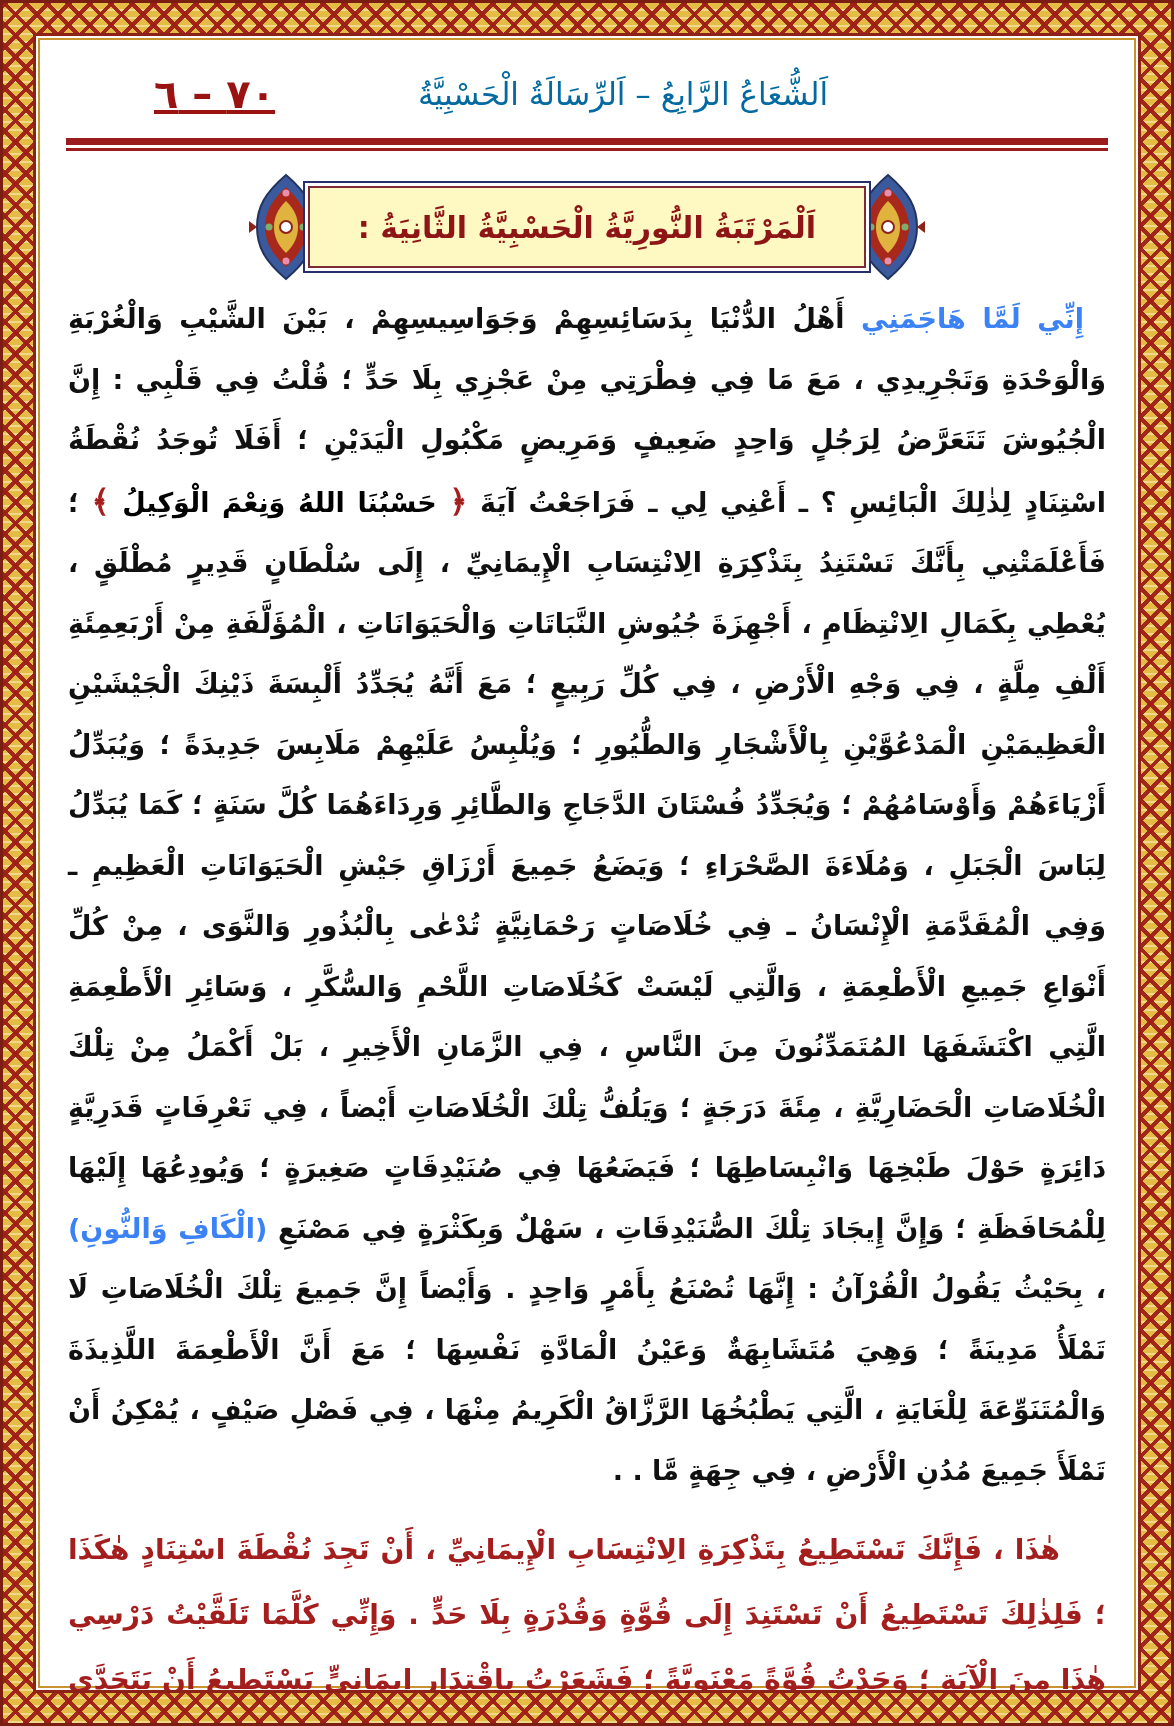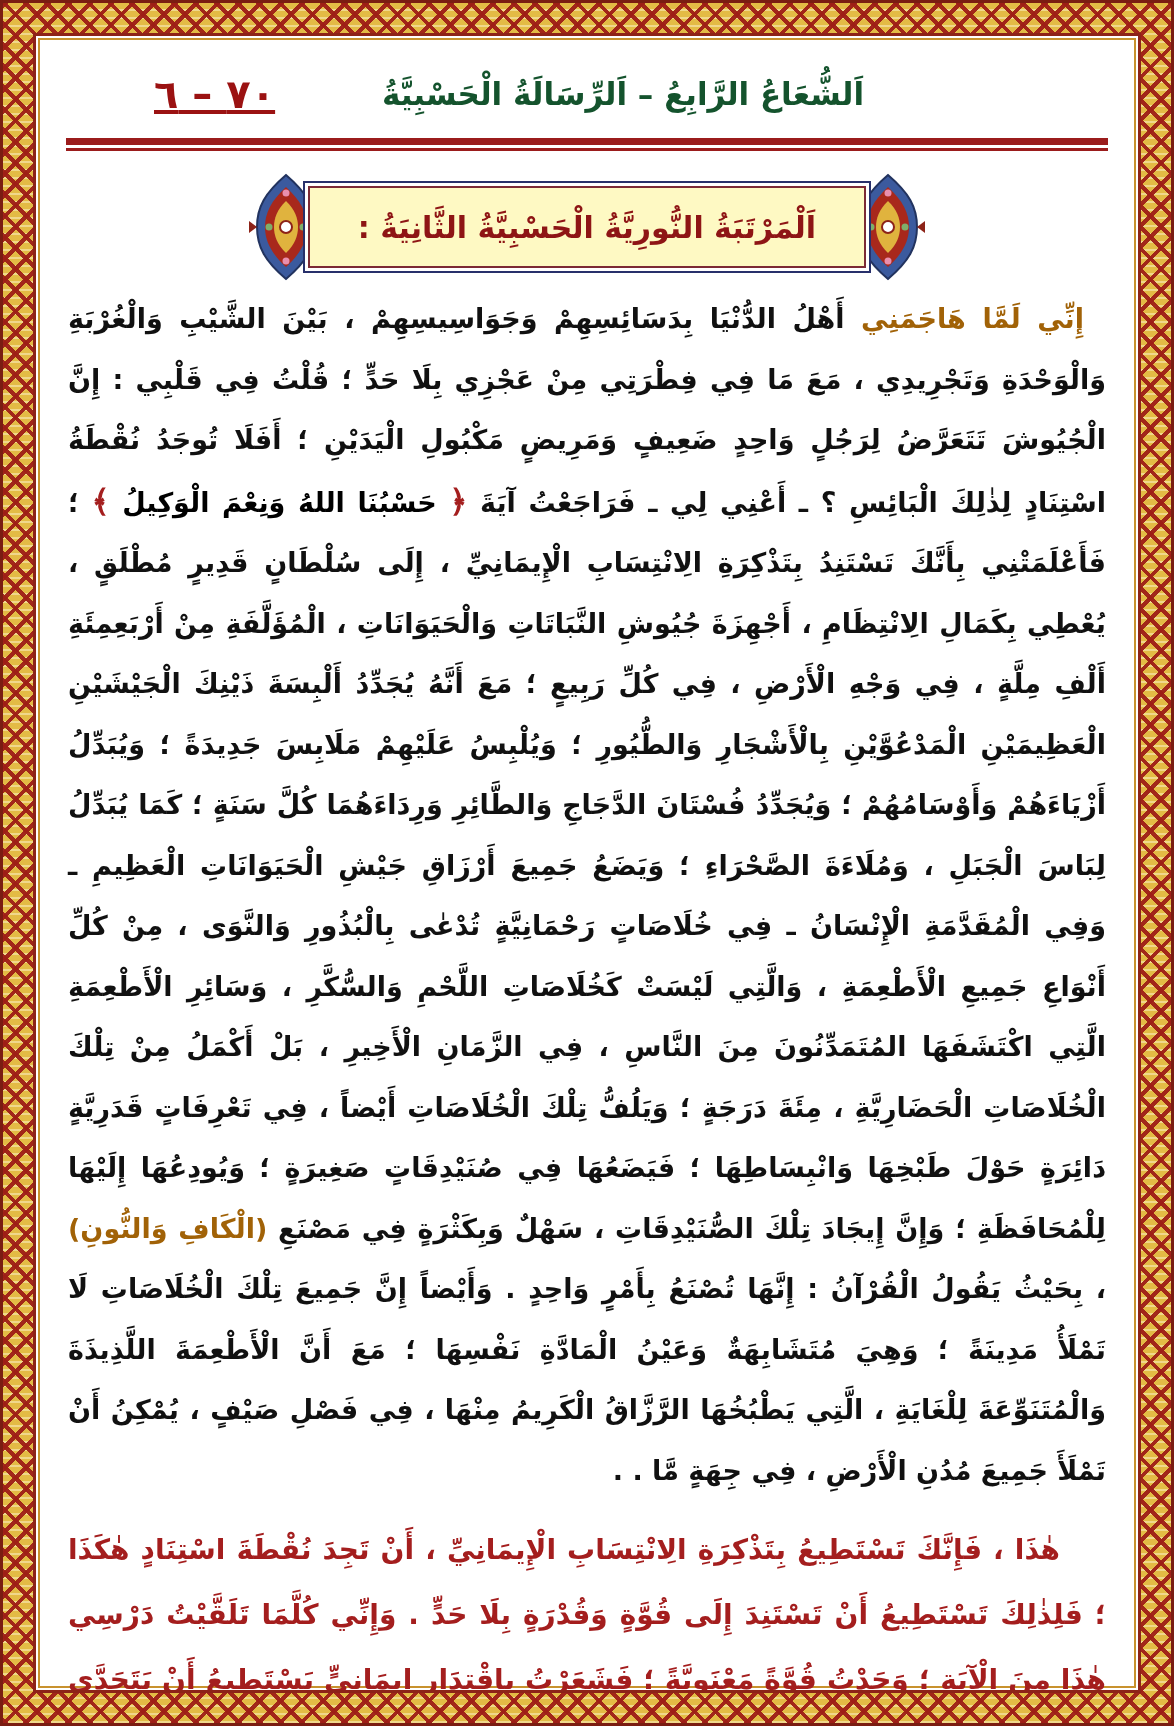--- a/index.html
+++ b/index.html
@@ -31,22 +31,22 @@
   .header-row {
     position: relative;
     height: 64px;
     margin-top: 6px;
   }
   .page-title {
     position: absolute;
     right: 0; left: 0;
     text-align: center;
     font-size: 31px;
-    font-weight: bold;
-    color: #14532d;
+    font-weight: normal;
+    color: #0369a1;
     line-height: 60px;
     transform: translateX(36px); 
   }
   .page-number {
     position: absolute;
     left: 88px;
     top: 0;
     font-size: 40px;
     font-weight: bold;
     color: #9b1212;
@@ -108,21 +108,21 @@
   }
   .para-closing {
     margin-top: 16px;
     font-size: 28px;
     font-weight: bold;
     color: #a41e1e;
     line-height: 65px;
     text-align: justify;
     text-indent: 46px;
   }
-  .t-red   { color: #a16207; }
+  .t-red   { color: #3b82f6; }
   .t-blue  { color: #000000; }
   .t-bracket { color: #a41e1e; font-size: 31px; }
 </style>
 </head>
 <body>
 
 <div class="page-frame">
   <div class="page-inner">
 
     <div class="header-row">

